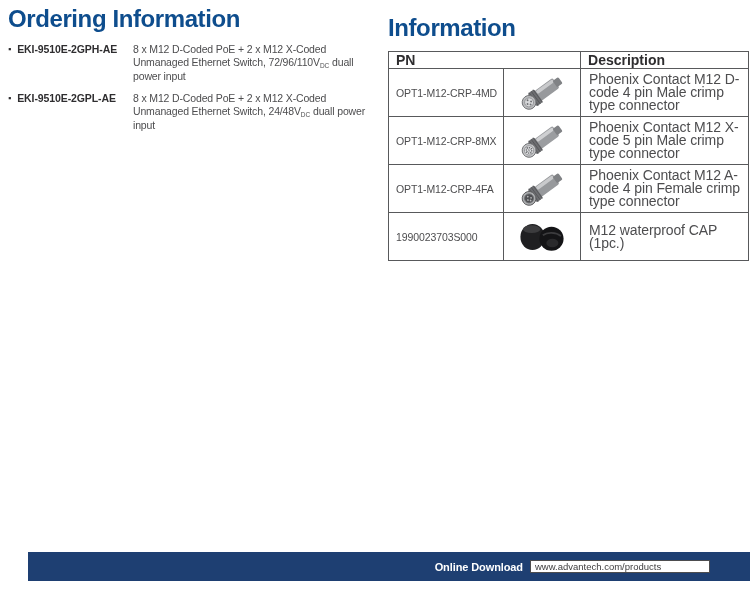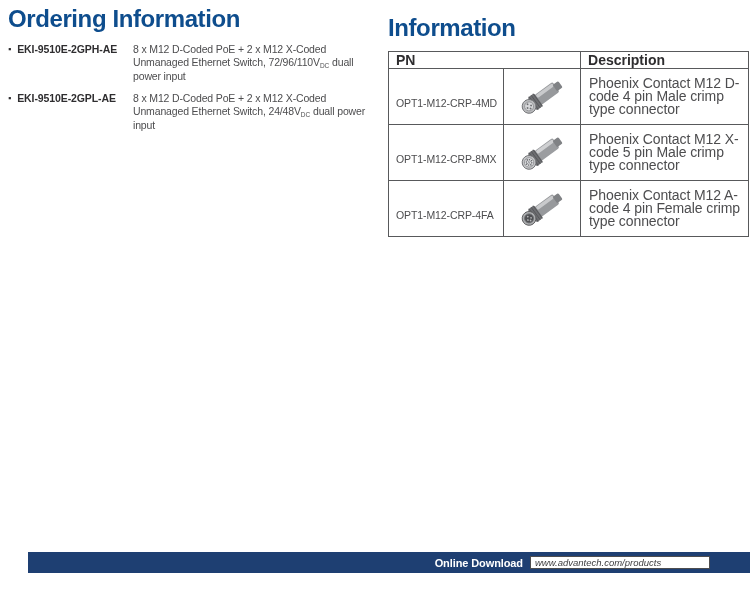--- a/index.html
+++ b/index.html
@@ -23,34 +23,34 @@
   .subscript{font-size:6.5px;position:relative;top:2px;letter-spacing:0;}
   
   .col-right{position:absolute;left:388px;top:15px;width:360px;}
   table.acc{border-collapse:collapse;width:360px;margin-top:10px;table-layout:fixed;}
   table.acc th,table.acc td{border:1px solid #58595b;}
   table.acc th{
     height:16px;font-size:14px;font-weight:bold;text-align:left;
     padding:0 0 0 7px;color:#2e2d2f;
   }
   table.acc td{height:43px;vertical-align:middle;}
-  td.pn-cell{font-size:10.5px;padding:12px 4px 0 7px;letter-spacing:-0.1px;}
+  td.pn-cell{font-size:10.5px;padding:0 4px 0 7px;letter-spacing:-0.1px;}
   td.img-cell{text-align:center;padding:2px 0;}
   td.desc-cell{font-size:14px;line-height:13px;padding:0 6px 0 8px;letter-spacing:-0.1px;}
   
   .footer-bar{
-    position:absolute;left:0;right:0;top:552px;height:21px;background:#1e3f72;
+    position:absolute;left:0;right:0;top:552px;height:29px;background:#1e3f72;
     display:flex;align-items:center;justify-content:flex-end;margin-left:28px;
   }
   .footer-label{color:#ffffff;font-size:11px;font-weight:bold;margin-right:7px;letter-spacing:-0.1px;}
   .footer-urlbox{
     width:180px;height:13px;box-sizing:border-box;background:#ffffff;
     border:1px solid #4d4d4f;margin-right:40px;
     font-size:9.5px;line-height:11px;color:#414042;padding:0 0 0 4px;
-    overflow:hidden;white-space:nowrap;font-style:italic;
+    overflow:hidden;white-space:nowrap;
   }
   svg{display:block;margin:0 auto;}
 </style>
 </head>
 <body>
 
 <div class="page">
 
   <div class="col-left">
     <h1 class="section-title">Ordering Information</h1>
@@ -157,20 +157,33 @@
               <circle cx="13.5" cy="25" r="1" fill="#b9babc"></circle>
             </g>
           </svg>
         </td>
         <td class="desc-cell">Phoenix Contact M12 A-code 4 pin Female crimp type connector</td>
       </tr>
 
 
 
 
+      <tr>
+        <td class="pn-cell">1990023703S000</td>
+        <td class="img-cell">
+          <svg width="56" height="38" viewBox="0 0 64 44">
+            <ellipse cx="21" cy="22" rx="14" ry="15" fill="#1f1f21"></ellipse>
+            <ellipse cx="20" cy="13" rx="10" ry="4.5" fill="#3c3c3e"></ellipse>
+            <ellipse cx="43" cy="24" rx="14" ry="14" fill="#141416"></ellipse>
+            <path d="M33 20 C38 16 48 16 54 21" fill="none" stroke="#3c3c3e" stroke-width="2"></path>
+            <ellipse cx="44" cy="29" rx="7" ry="5" fill="#2a2a2c"></ellipse>
+          </svg>
+        </td>
+        <td class="desc-cell">M12 waterproof CAP (1pc.)</td>
+      </tr>
     </tbody>
       </table>
   </div>
 
   <div class="footer-bar">
     <span class="footer-label">Online Download</span>
     <span class="footer-urlbox">www.advantech.com/products</span>
   </div>
 
 </div>

